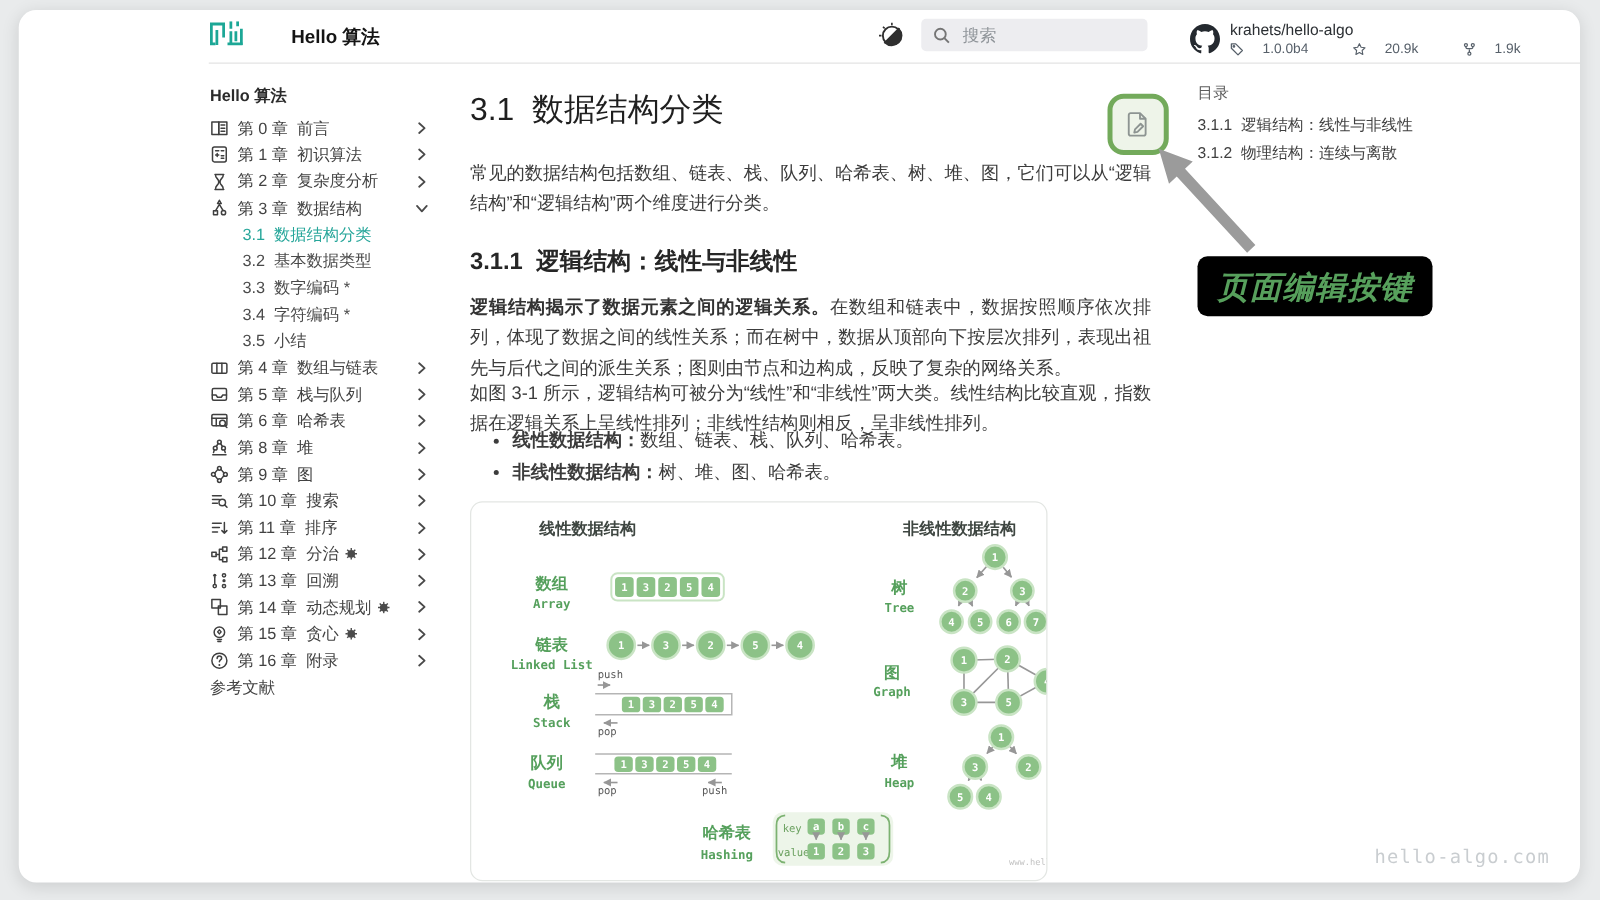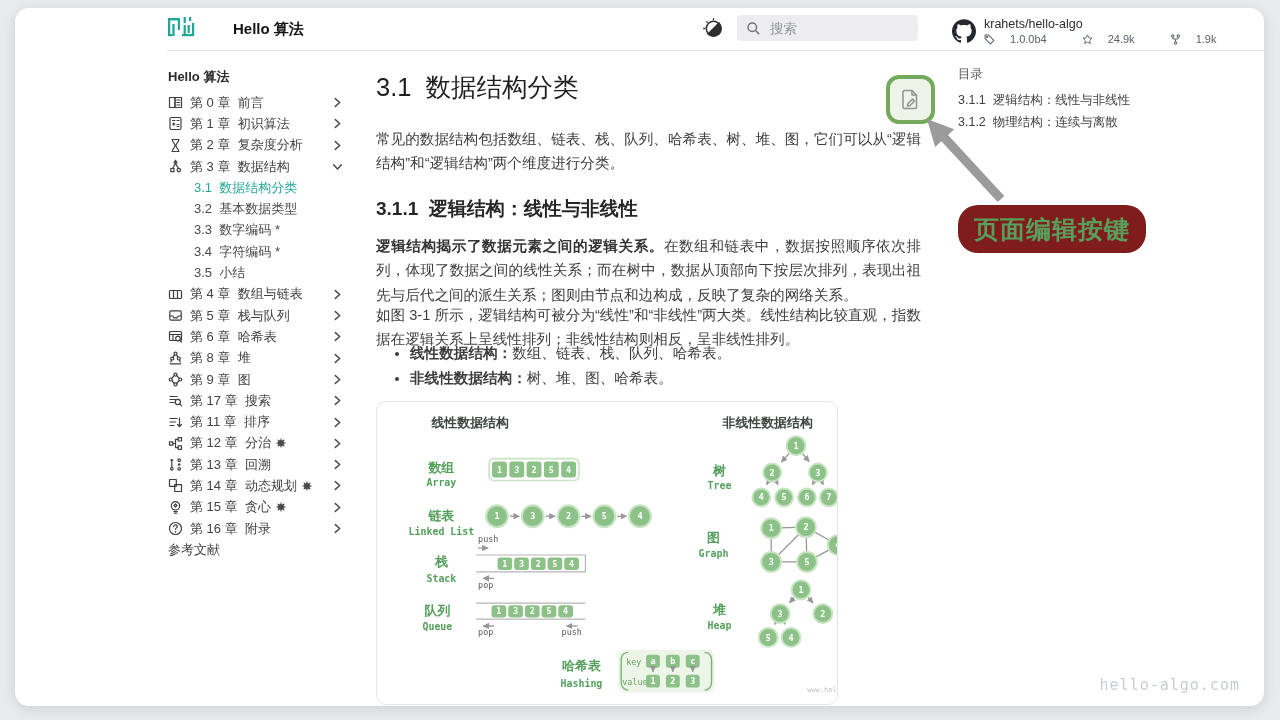--- a/index.html
+++ b/index.html
@@ -44,23 +44,23 @@
   .figure{position:absolute;left:0;top:393px;width:462px;height:304px;border:1px solid #e3e6e3;
     border-radius:10px;box-sizing:border-box;background:#fff;overflow:hidden;}
   
   .edit-btn{position:absolute;left:871px;top:67px;width:49px;height:49px;background:#eef4e9;
     border:4px solid #73aa5b;border-radius:13px;display:flex;align-items:center;justify-content:center;
     cursor:pointer;padding:0;box-sizing:border-box;}
   .toc{position:absolute;left:943px;top:58px;width:210px;}
   .toc-title{font-size:12.5px;color:#5c5c5c;height:15px;margin-bottom:8px;}
   .toc-item{font-size:12.5px;color:#404040;height:22px;line-height:22px;cursor:pointer;white-space:pre;}
   .anno-arrow{position:absolute;left:895px;top:98px;}
-  .anno-label{position:absolute;left:943px;top:197px;width:188px;height:48px;background:#7f1d1d;
-    border-radius:20px;display:flex;align-items:center;justify-content:center;
-    font-size:25px;font-weight:bold;color:#57a05c;letter-spacing:1px;}
+  .anno-label{position:absolute;left:943px;top:197px;width:188px;height:48px;background:#000000;
+    border-radius:8px;display:flex;align-items:center;justify-content:center;
+    font-size:25px;font-weight:bold;color:#57a05c;letter-spacing:1px;font-style:italic;}
   .pg-wm{position:absolute;right:24px;bottom:12px;font-family:"DejaVu Sans Mono",monospace;
     font-size:15px;color:#c9cdd0;letter-spacing:1px;}
   
   .fhd{font:700 13px "Liberation Sans","DejaVu Sans",sans-serif;fill:#3e4641;}
   .fzh{font:700 13px "Liberation Sans","DejaVu Sans",sans-serif;fill:#55a05c;}
   .fen{font:700 10px "DejaVu Sans Mono",monospace;fill:#55a05c;}
   .fnum{font:700 8.5px "DejaVu Sans Mono",monospace;fill:#fff;}
   .fop{font:8.5px "DejaVu Sans Mono",monospace;fill:#5a5a5a;}
   .fkv{font:8.5px "DejaVu Sans Mono",monospace;fill:#6ba160;}
   .fwm{font:7px "DejaVu Sans Mono",monospace;fill:#c3c3c3;}
@@ -133,21 +133,21 @@
               </g>
             </svg>
           </span>
         <span>1.0.0b4</span>
           <span class="gap"></span>
         <span style="display:flex">
             <svg width="11" height="11" viewBox="0 0 12 12">
               <path d="M6 1l1.5 3.1 3.4.5-2.5 2.4.6 3.4L6 8.8 3 10.4l.6-3.4L1.1 4.6l3.4-.5z" fill="none" stroke="#57606a" stroke-width="1" stroke-linejoin="round"></path>
             </svg>
           </span>
-        <span>24.9k</span>
+        <span>20.9k</span>
           <span class="gap"></span>
         <span style="display:flex">
             <svg width="11" height="11" viewBox="0 0 12 12">
               <g stroke="#57606a" fill="none" stroke-width="1.1">
                 <circle cx="3" cy="2.2" r="1.3"></circle>
                 <circle cx="9" cy="2.2" r="1.3"></circle>
                 <circle cx="6" cy="9.8" r="1.3"></circle>
                 <path d="M3 3.5v.8c0 1.5 6 1.5 6 0v-.8M6 6.2v2.3"></path>
               </g>
             </svg>
@@ -247,21 +247,21 @@
             </g>
           </svg></span><span>第 9 章  图</span><span class="s-chev"><svg width="13" height="13" viewBox="0 0 15 15">
             <path d="M5 3l5 4.5L5 12" stroke="#4a4a4a" stroke-width="1.7" fill="none" stroke-linecap="round" stroke-linejoin="round"></path>
           </svg></span></div>
       <div class="s-row"><span class="s-ico"><svg width="15" height="15" viewBox="0 0 15 15">
             <g stroke="#3f3f3f" stroke-width="1.2" fill="none" stroke-linecap="round" stroke-linejoin="round">
               <path d="M2 3.5h7M2 6.5h5.5M2 9.5h4"></path>
               <circle cx="9.8" cy="9" r="2.6"></circle>
               <path d="M11.7 10.9l1.9 1.9"></path>
             </g>
-          </svg></span><span>第 17 章  搜索</span><span class="s-chev"><svg width="13" height="13" viewBox="0 0 15 15">
+          </svg></span><span>第 10 章  搜索</span><span class="s-chev"><svg width="13" height="13" viewBox="0 0 15 15">
             <path d="M5 3l5 4.5L5 12" stroke="#4a4a4a" stroke-width="1.7" fill="none" stroke-linecap="round" stroke-linejoin="round"></path>
           </svg></span></div>
       <div class="s-row"><span class="s-ico"><svg width="15" height="15" viewBox="0 0 15 15">
             <g stroke="#3f3f3f" stroke-width="1.2" fill="none" stroke-linecap="round" stroke-linejoin="round">
               <path d="M2 3.5h7M2 7h5.5M2 10.5h4"></path>
               <path d="M11.5 3v8.5M11.5 11.5l-2-2M11.5 11.5l2-2"></path>
             </g>
           </svg></span><span>第 11 章  排序</span><span class="s-chev"><svg width="13" height="13" viewBox="0 0 15 15">
             <path d="M5 3l5 4.5L5 12" stroke="#4a4a4a" stroke-width="1.7" fill="none" stroke-linecap="round" stroke-linejoin="round"></path>
           </svg></span></div>

